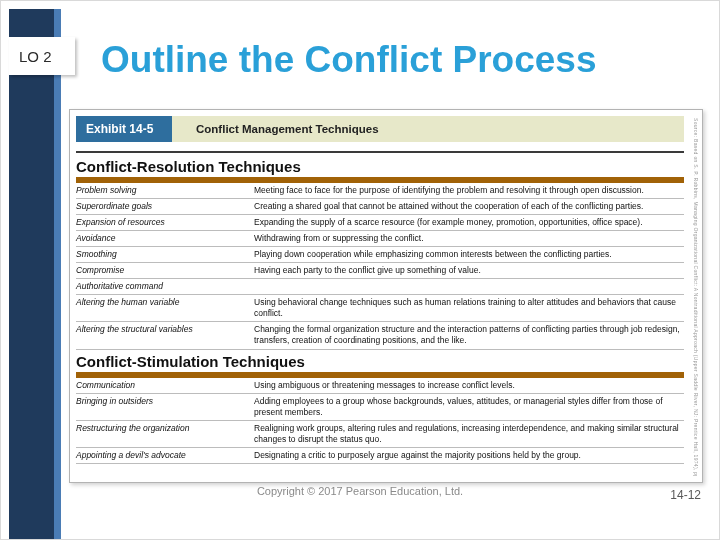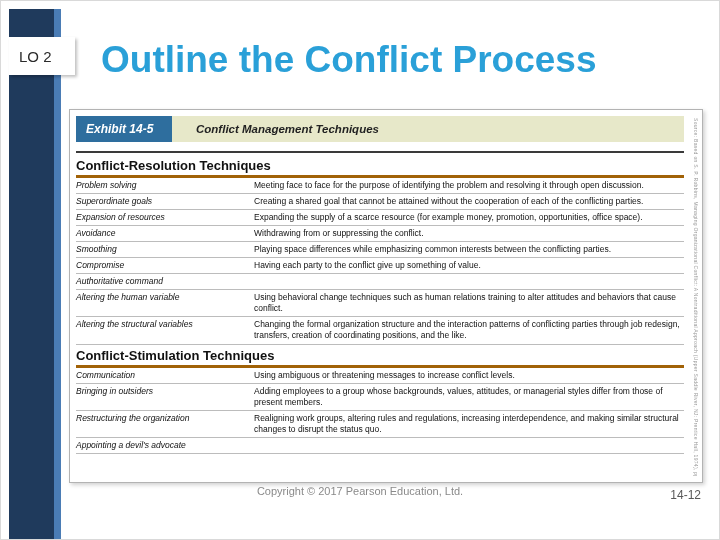--- a/index.html
+++ b/index.html
@@ -27,39 +27,39 @@
     position:absolute;left:92px;top:32px;width:615px;margin:8px;
     font-size:37px;font-weight:bold;line-height:1.05;
     color:var(--title-blue,#2aa0d8);
   }
   .exhibit{
     position:absolute;left:68px;top:108px;width:634px;
     min-height:374px;background:#ffffff;
     border:1px solid #b3b3b3;box-shadow:2px 2px 4px rgba(0,0,0,0.18);
     padding:6px 18px 8px 6px;box-sizing:border-box;
   }
-  .exhibit-header{display:flex;height:26px;font-style:italic;}
+  .exhibit-header{display:flex;height:26px;}
   .exhibit-label{
     background:var(--exhibit-blue,#2e6e9e);color:#ffffff;
     font-weight:bold;font-size:12px;
     display:flex;align-items:center;
     padding:0 10px;width:96px;box-sizing:border-box;white-space:nowrap;
   }
   .exhibit-title{
     background:var(--exhibit-khaki,#e7e8c9);color:#222222;
     font-weight:bold;font-size:11.5px;flex:1;
     display:flex;align-items:center;padding-left:24px;
   }
   .exhibit-rule{
     margin-top:9px;border-top:2px solid #3a3a3a;height:0;
   }
   .exhibit-table{margin-top:2px;}
   .section-header{
-    font-weight:bold;font-size:13px;color:#111;
-    padding:3px 0 2px 0;border-bottom:3px solid #a16207;
+    font-weight:bold;font-size:15px;color:#111;
+    padding:3px 0 2px 0;border-bottom:6px solid #a16207;
   }
   .t-row{
     display:flex;border-bottom:1px solid #bcbcbc;padding:2px 0;
   }
   .t-name{
     width:178px;flex:0 0 178px;font-style:italic;font-size:8.5px;
     color:#111;padding-right:0;box-sizing:border-box;line-height:1.3;
   }
   .t-desc{
     flex:1;font-size:8.5px;color:#111;line-height:1.3;
@@ -114,21 +114,21 @@
     <div class="t-desc">Expanding the supply of a scarce resource (for example money, promotion, opportunities, office space).</div>
   </div>
 
   <div class="t-row">
     <div class="t-name">Avoidance</div>
     <div class="t-desc">Withdrawing from or suppressing the conflict.</div>
   </div>
 
   <div class="t-row">
     <div class="t-name">Smoothing</div>
-    <div class="t-desc">Playing space differences while emphasizing common interests between the conflicting parties.</div>
+    <div class="t-desc">Playing down cooperation while emphasizing common interests between the conflicting parties.</div>
   </div>
 
   <div class="t-row">
     <div class="t-name">Compromise</div>
     <div class="t-desc">Having each party to the conflict give up something of value.</div>
   </div>
 
   <div class="t-row">
     <div class="t-name">Authoritative command</div>
   </div>
@@ -155,19 +155,20 @@
     <div class="t-desc">Adding employees to a group whose backgrounds, values, attitudes, or managerial styles differ from those of present members.</div>
   </div>
 
   <div class="t-row">
     <div class="t-name">Restructuring the organization</div>
     <div class="t-desc">Realigning work groups, altering rules and regulations, increasing interdependence, and making similar structural changes to disrupt the status quo.</div>
   </div>
 
   <div class="t-row">
     <div class="t-name">Appointing a devil's advocate</div>
+    <div class="t-desc">Designating a critic to purposely argue against the majority positions held by the group.</div>
   </div>
 </div>
   <div class="exhibit-source">Source: Based on S. P. Robbins, Managing Organizational Conflict: A Nontraditional Approach (Upper Saddle River, NJ: Prentice Hall, 1974), pp. 59–89.</div>
 </div>
 
 <div class="page-number">14-12</div>
 <div class="copyright">Copyright © 2017 Pearson Education, Ltd.</div>
 
 </body></html>

